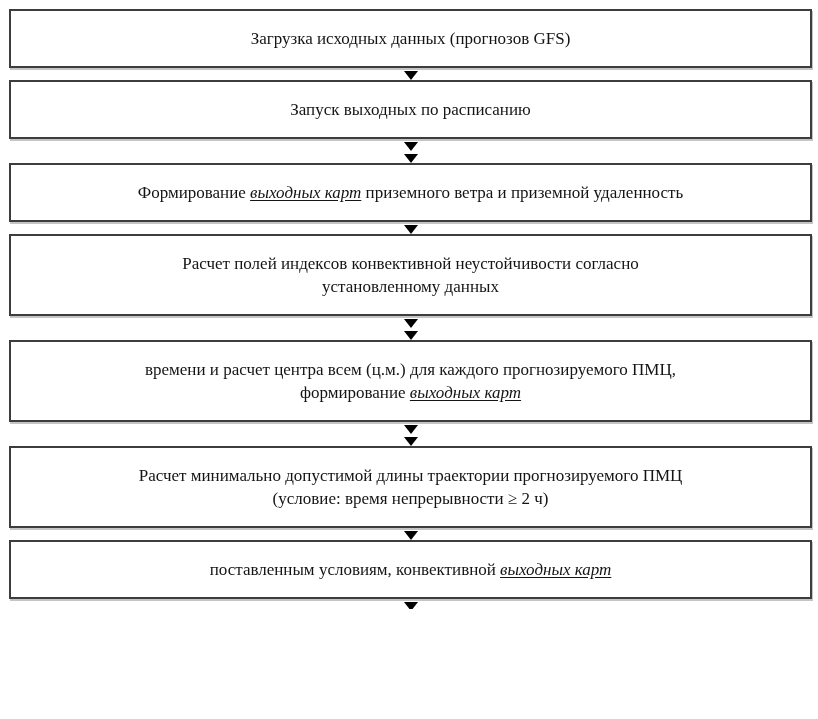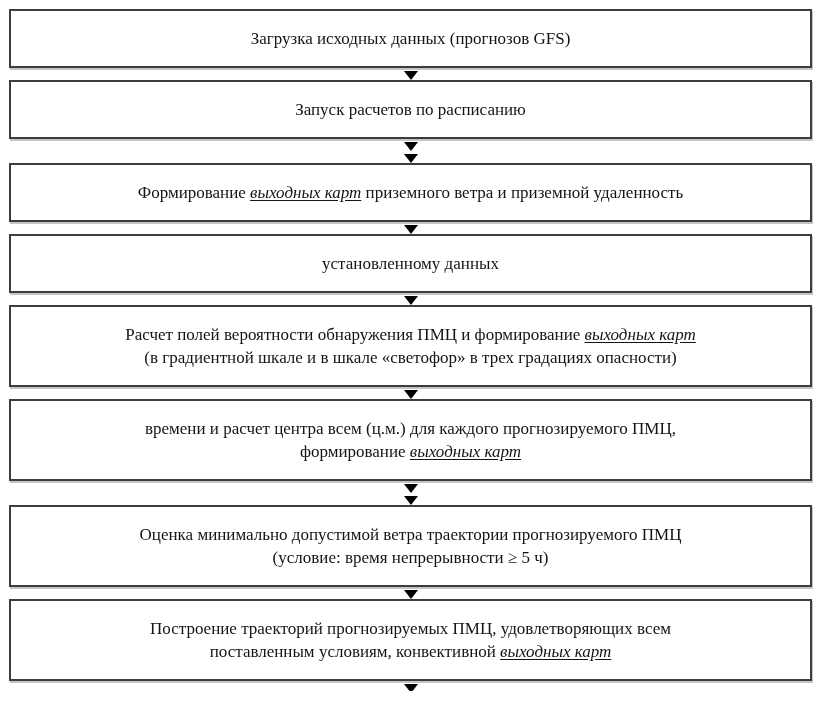--- a/index.html
+++ b/index.html
@@ -68,64 +68,60 @@
 <body>
 
 <div id="flowchart">
     <div class="flow-box">
       <span class="flow-line"><span class="plain-seg">Загрузка исходных данных (прогнозов GFS)</span></span>
     </div>
     <div class="gap">
       <div class="arrow-down"></div>
     </div>
     <div class="flow-box">
-      <span class="flow-line"><span class="plain-seg">Запуск расчетов по расписанию</span></span>
+      <span class="flow-line"><span class="plain-seg">Запуск выходных по расписанию</span></span>
     </div>
     <div class="gap">
       <div class="arrow-down"></div>
     </div>
     <div class="gap">
       <div class="arrow-down"></div>
     </div>
     <div class="flow-box">
       <span class="flow-line"><span class="plain-seg">Формирование </span><span class="em-seg">выходных карт</span><span class="plain-seg"> приземного ветра и приземной удаленность</span></span>
     </div>
     <div class="gap">
       <div class="arrow-down"></div>
     </div>
     <div class="flow-box">
+      <span class="flow-line"><span class="plain-seg">Расчет полей индексов конвективной неустойчивости согласно</span></span>
       <span class="flow-line"><span class="plain-seg">установленному данных</span></span>
     </div>
     <div class="gap">
       <div class="arrow-down"></div>
-    </div>
-    <div class="flow-box">
-      <span class="flow-line"><span class="plain-seg">Расчет полей вероятности обнаружения ПМЦ и формирование </span><span class="em-seg">выходных карт</span></span>
-      <span class="flow-line"><span class="plain-seg">(в градиентной шкале и в шкале «светофор» в трех градациях опасности)</span></span>
     </div>
     <div class="gap">
       <div class="arrow-down"></div>
     </div>
     <div class="flow-box">
       <span class="flow-line"><span class="plain-seg">времени и расчет центра всем (ц.м.) для каждого прогнозируемого ПМЦ,</span></span>
       <span class="flow-line"><span class="plain-seg">формирование </span><span class="em-seg">выходных карт</span></span>
     </div>
     <div class="gap">
       <div class="arrow-down"></div>
     </div>
     <div class="gap">
       <div class="arrow-down"></div>
     </div>
     <div class="flow-box">
-      <span class="flow-line"><span class="plain-seg">Оценка минимально допустимой ветра траектории прогнозируемого ПМЦ</span></span>
-      <span class="flow-line"><span class="plain-seg">(условие: время непрерывности ≥ 5 ч)</span></span>
+      <span class="flow-line"><span class="plain-seg">Расчет минимально допустимой длины траектории прогнозируемого ПМЦ</span></span>
+      <span class="flow-line"><span class="plain-seg">(условие: время непрерывности ≥ 2 ч)</span></span>
     </div>
     <div class="gap">
       <div class="arrow-down"></div>
     </div>
     <div class="flow-box">
-      <span class="flow-line"><span class="plain-seg">Построение траекторий прогнозируемых ПМЦ, удовлетворяющих всем</span></span>
       <span class="flow-line"><span class="plain-seg">поставленным условиям, конвективной </span><span class="em-seg">выходных карт</span></span>
     </div>
     <div class="trailing">
       <div class="arrow-down"></div>
     </div>
   </div>
 
 </body></html>

